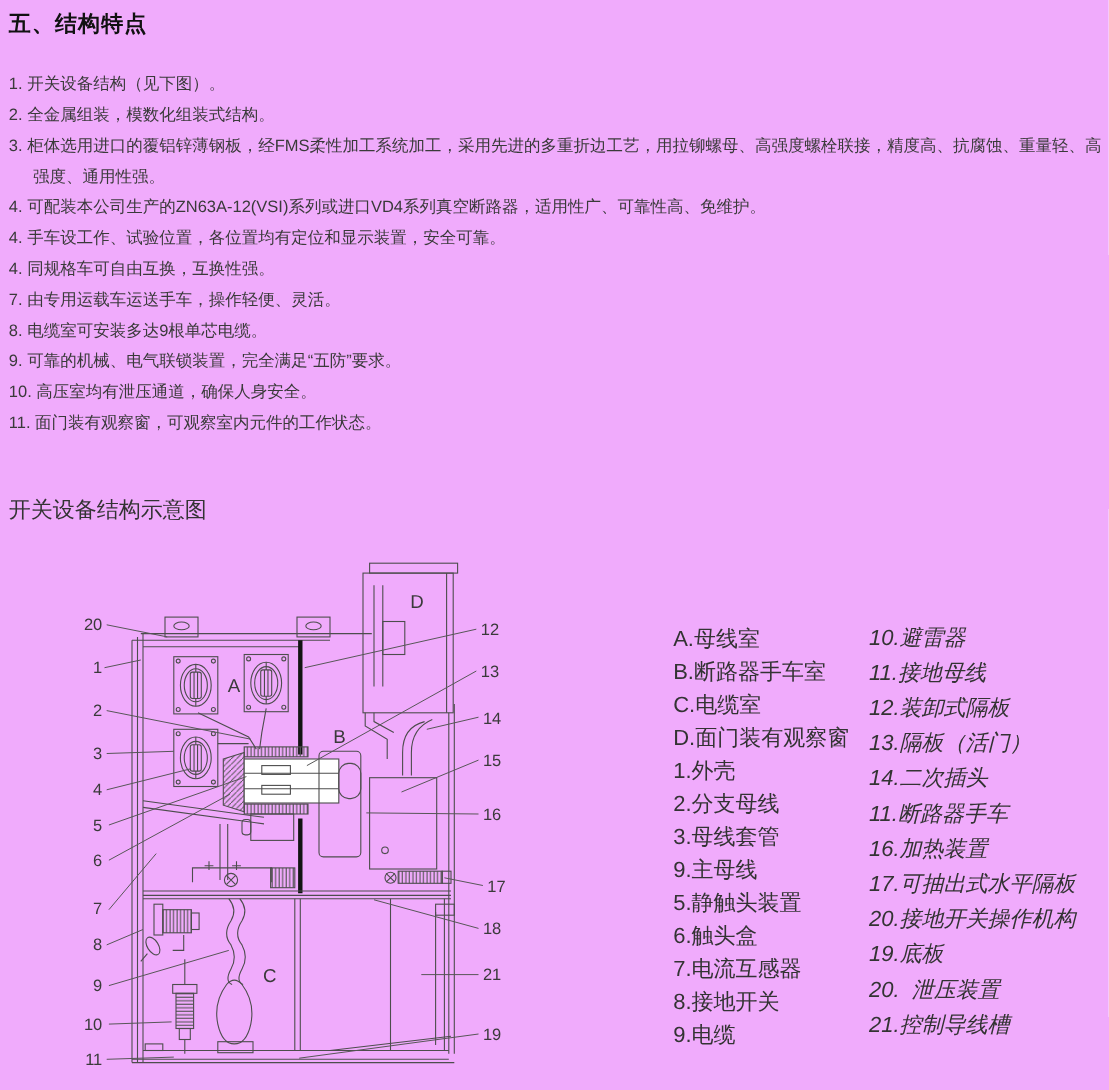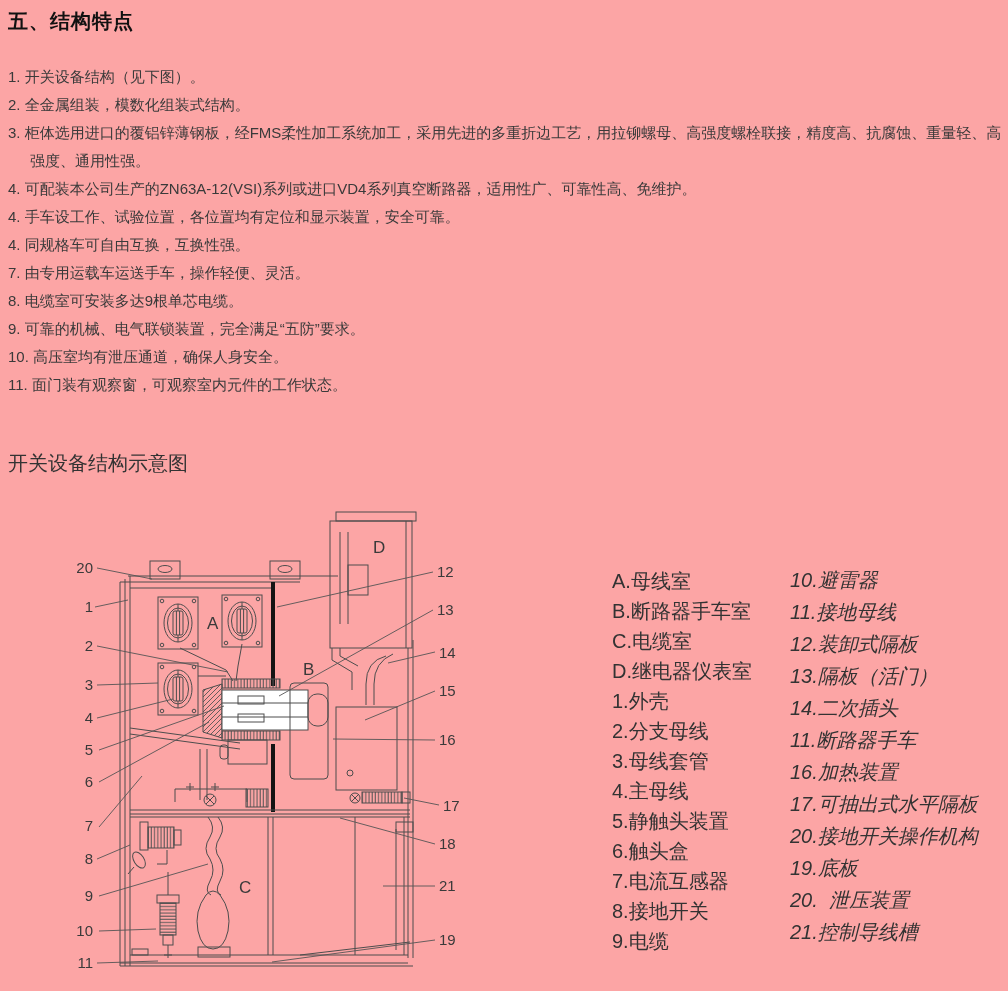--- a/index.html
+++ b/index.html
@@ -1,16 +1,16 @@
 <!DOCTYPE html>
 <html><head>
 <meta charset="utf-8">
 <style>
   html,body{margin:0;padding:0;background:#ffffff;}
-  .page{position:relative;width:1008px;height:991px;background:#fca5a5;overflow:hidden;
+  .page{position:relative;width:1008px;height:991px;background:#f0abfc;overflow:hidden;
         font-family:"Liberation Sans","DejaVu Sans",sans-serif;color:#333;}
   .content{position:absolute;left:8px;top:8px;width:996px;}
   .page-title{font-size:20px;font-weight:bold;color:#111;margin:0 0 28px 0;letter-spacing:1px;}
   .features{width:998px;}
   .feature-item{font-size:15px;line-height:28px;color:#3a3a3a;
                 padding-left:22px;text-indent:-22px;white-space:pre-wrap;}
   .diagram-caption{position:absolute;left:8px;top:450px;font-size:20px;color:#333;}
   .diagram-svg{position:absolute;left:55px;top:495px;}
   .legend-col{position:absolute;font-size:20px;color:#333;}
   .legend-col1{left:612px;top:566px;}
@@ -204,25 +204,25 @@
       <text x="439" y="849">18</text>
       <text x="439" y="891">21</text>
       <text x="439" y="945">19</text>
     </g>
   </svg>
 
   <div class="legend-col legend-col1">
       <div class="legend-item">A.母线室</div>
       <div class="legend-item">B.断路器手车室</div>
       <div class="legend-item">C.电缆室</div>
-      <div class="legend-item">D.继电器仪表室</div>
+      <div class="legend-item">D.面门装有观察窗</div>
       <div class="legend-item">1.外壳</div>
       <div class="legend-item">2.分支母线</div>
       <div class="legend-item">3.母线套管</div>
-      <div class="legend-item">4.主母线</div>
+      <div class="legend-item">9.主母线</div>
       <div class="legend-item">5.静触头装置</div>
       <div class="legend-item">6.触头盒</div>
       <div class="legend-item">7.电流互感器</div>
       <div class="legend-item">8.接地开关</div>
       <div class="legend-item">9.电缆</div>
     </div>
   <div class="legend-col legend-col2">
       <div class="legend-item">10.避雷器</div>
       <div class="legend-item">11.接地母线</div>
       <div class="legend-item">12.装卸式隔板</div>

